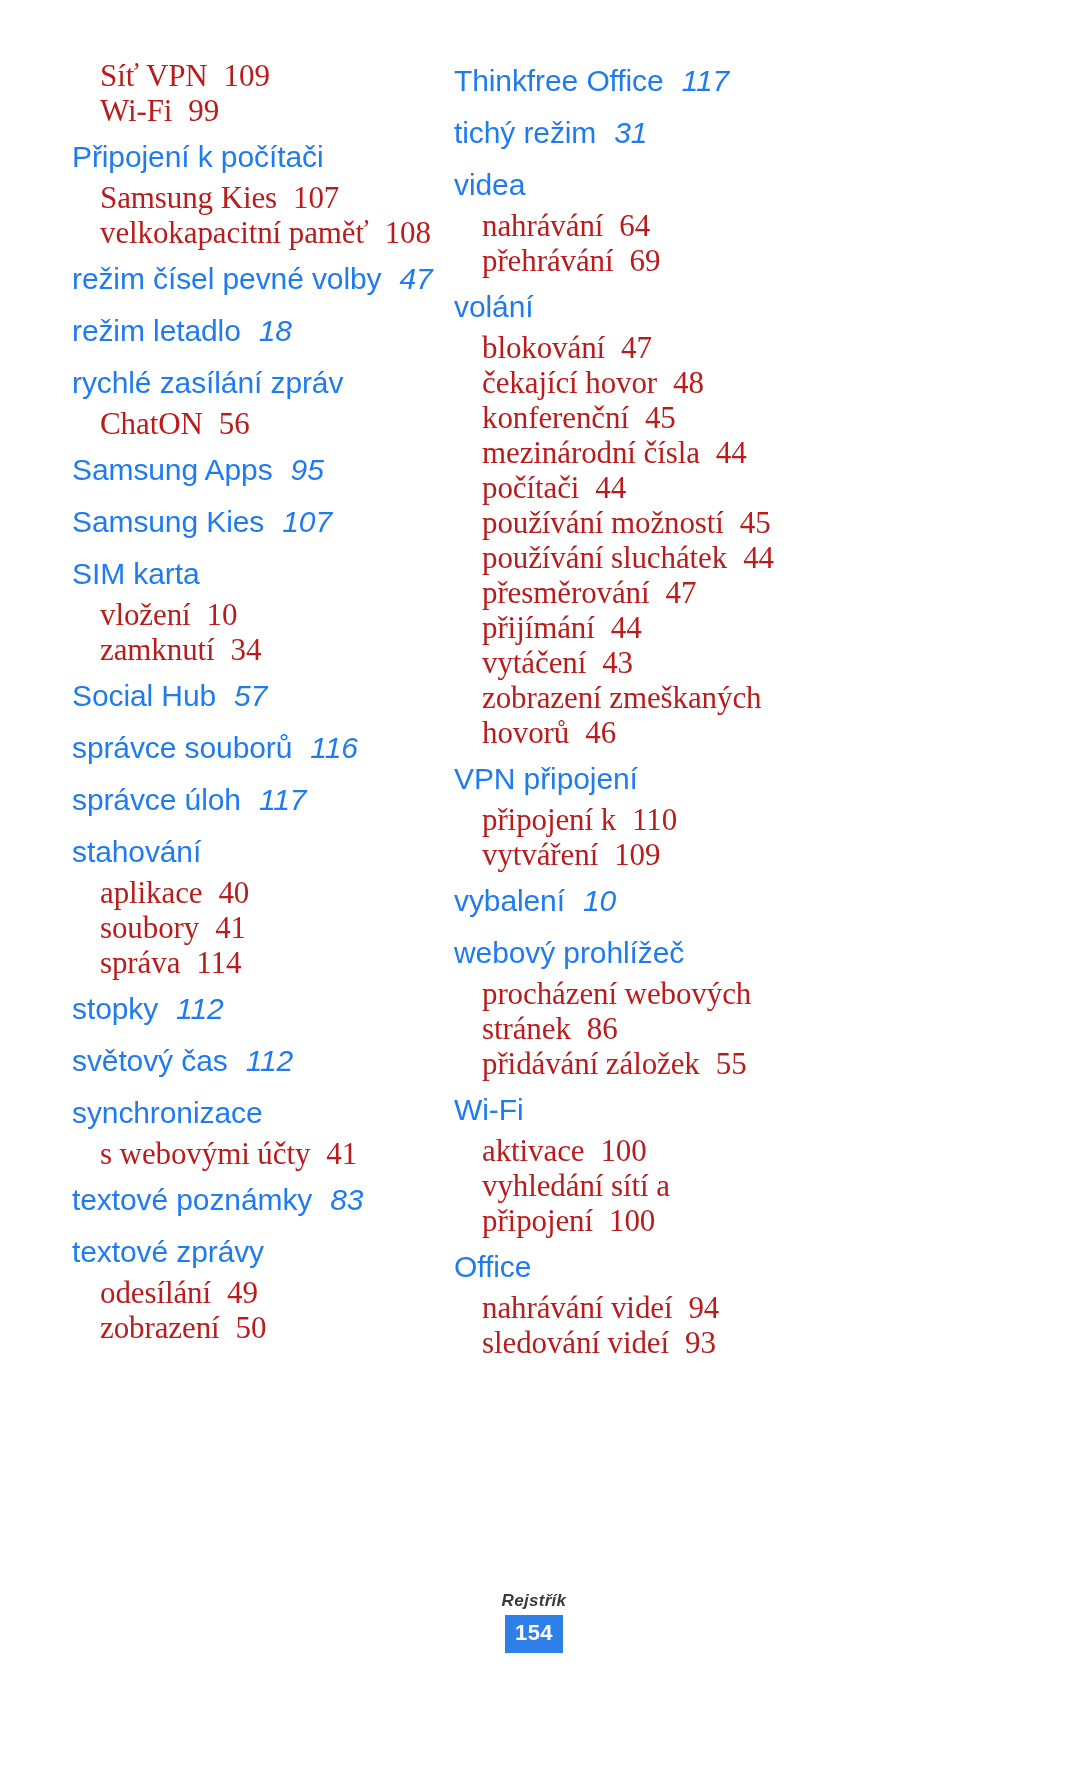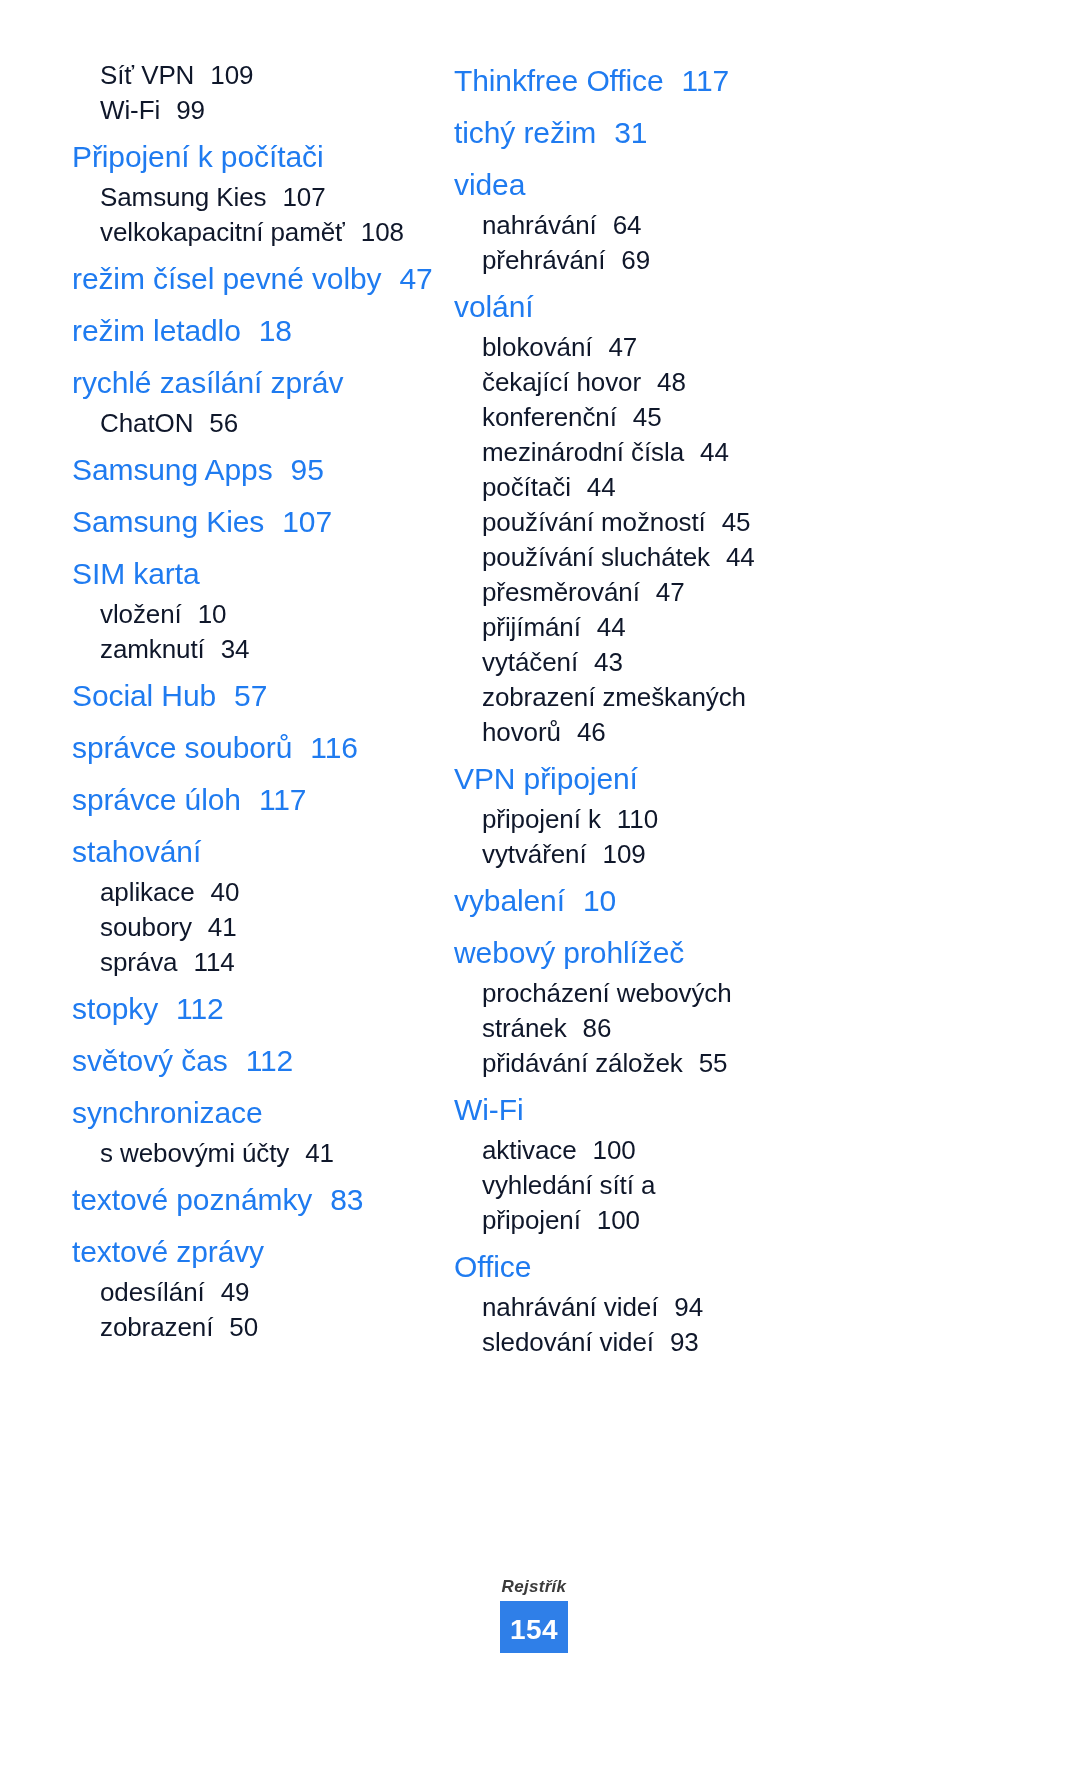--- a/index.html
+++ b/index.html
@@ -43,28 +43,30 @@
   }
   
   .entry-main {
     color: #1f7bf0;
     font-size: 30px;
     line-height: 46px;
     letter-spacing: -0.1px;
   }
   .entry-main .num {
     margin-left: 18px;
+    font-style: italic;
   }
   
   .entry-sub {
-    color: #0f172a;
-    font-size: 26px;
+    color: #b91c1c;
+    font-size: 31px;
     line-height: 35px;
     padding-left: 28px;
     letter-spacing: -0.1px;
+    font-family: Liberation Serif, serif;
   }
   .entry-sub .num {
     margin-left: 16px;
   }
   
   .entry-sub.cont {
     padding-left: 28px;
   }
   .group-gap-top {
     margin-top: 6px;
@@ -83,24 +85,24 @@
     font-size: 17px;
     font-style: italic;
     font-weight: bold;
     letter-spacing: 0.3px;
     margin-bottom: 4px;
   }
   .page-number {
     display: inline-block;
     background: #2f7fe8;
     color: #ffffff;
-    font-size: 28px;
+    font-size: 22px;
     font-weight: bold;
     line-height: 1;
-    padding: 15px 10px 9px 10px;
+    padding: 7px 10px 9px 10px;
     letter-spacing: 0.5px;
   }
 </style>
 </head>
 <body>
 
 <div class="page">
 
   <div class="columns">
 

